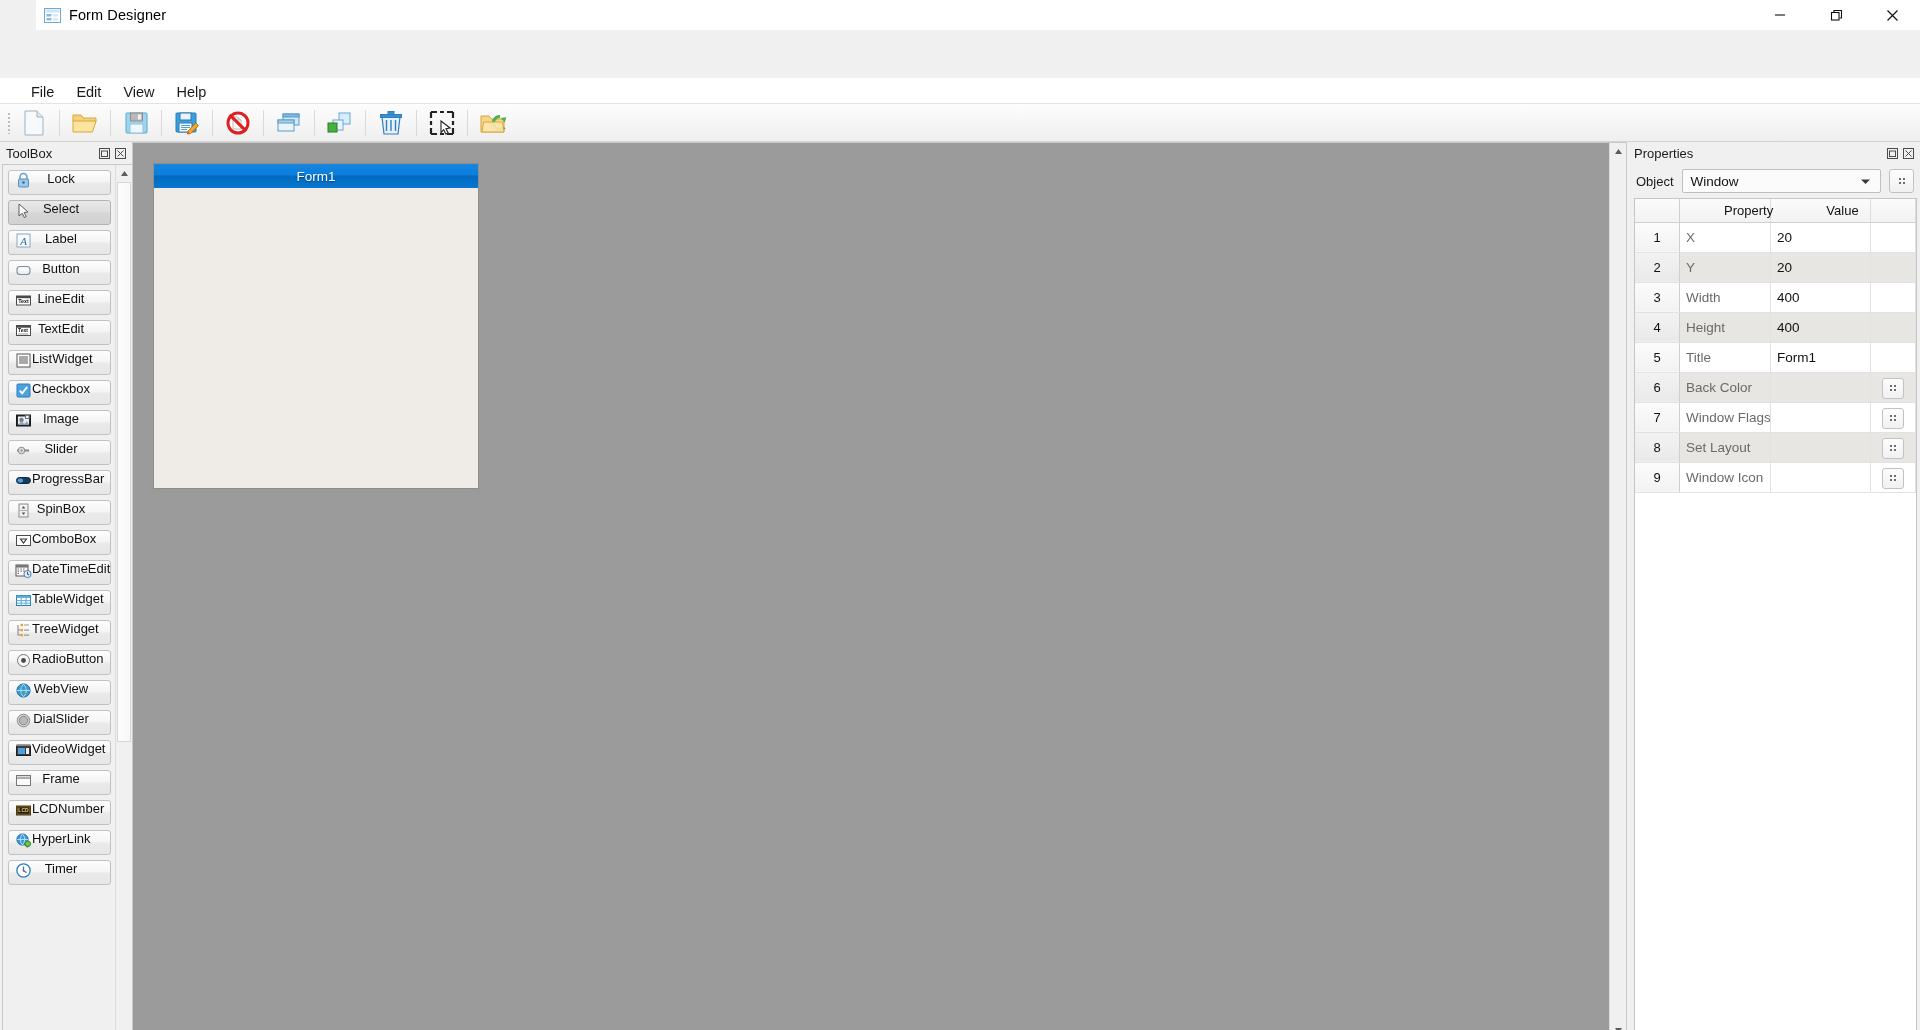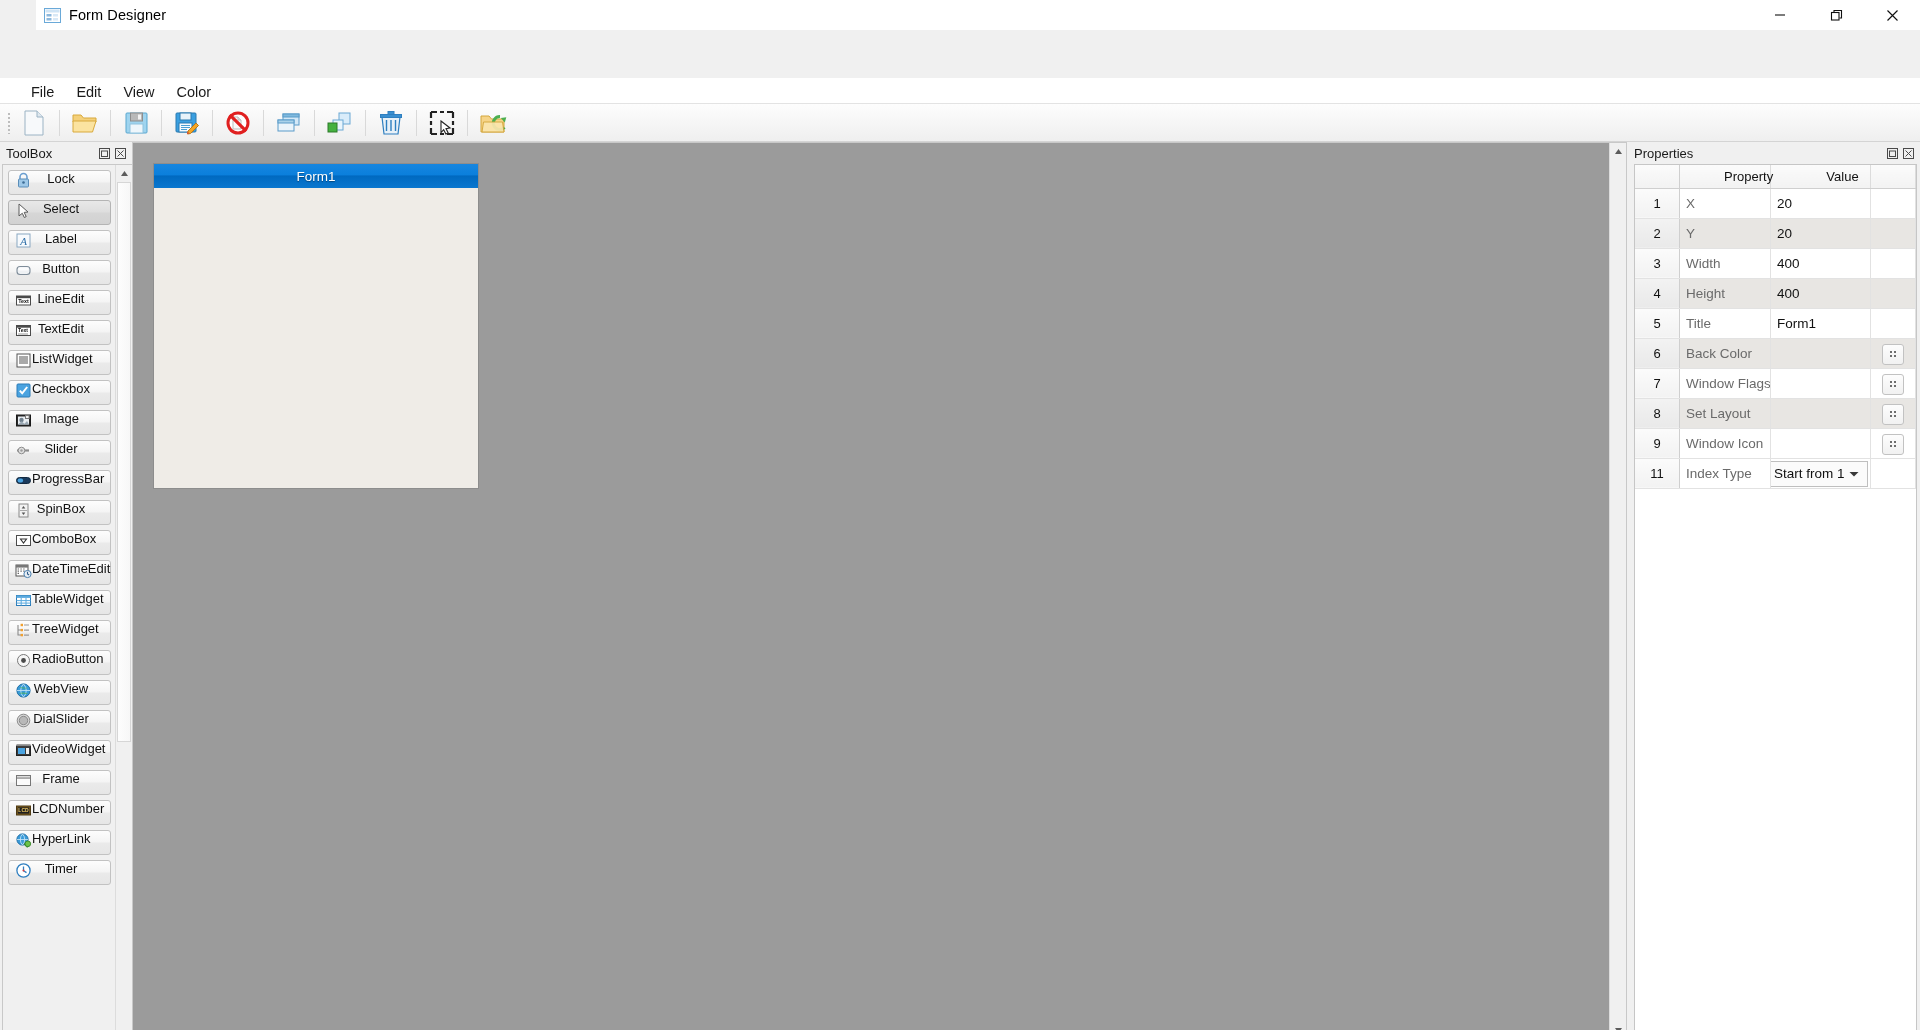--- a/index.html
+++ b/index.html
@@ -264,21 +264,21 @@
           <path d="M1.5 1.5 L11.5 11.5 M11.5 1.5 L1.5 11.5" stroke="#111" stroke-width="1.15" fill="none"></path>
         </svg>
     </div>
   </div>
 </div>
 
 <div class="menubar">
   <div class="menu-item">File</div>
   <div class="menu-item">Edit</div>
   <div class="menu-item">View</div>
-  <div class="menu-item">Color</div>
+  <div class="menu-item">Help</div>
 </div>
 
 <div class="toolbar">
   <div class="grip">
       <i></i>
     </div>
 
   <div class="tbtn">
     <svg width="26" height="28" viewBox="0 0 26 28">
       <path d="M4 2 h12 l6 6 v18 H4 Z" fill="#f7f9fb" stroke="#9bb3c4" stroke-width="1"></path>
@@ -709,20 +709,39 @@
         </span>
         <span class="dockbtn">
           <svg width="13" height="13" viewBox="0 0 13 13">
             <rect x="1.5" y="1.5" width="10" height="10" fill="none" stroke="#4a4a4a"></rect>
             <path d="M3.5 3.5 L9.5 9.5 M9.5 3.5 L3.5 9.5" stroke="#4a4a4a"></path>
           </svg>
         </span>
       </span>
     </div>
 
+    <div class="prop-object-row">
+      <span class="prop-object-label">Object</span>
+      <div class="combo">
+        <span>Window</span>
+        <span class="caret">
+          <svg width="11" height="7" viewBox="0 0 11 7">
+              <path d="M1 1.5 H10 L5.5 6 Z" fill="#3a3a3a"></path>
+            </svg>
+        </span>
+      </div>
+      <div class="dots-btn">
+        <span class="dots">
+            <span></span>
+            <span></span>
+            <span></span>
+            <span></span>
+          </span>
+      </div>
+    </div>
 
     <div class="prop-table-wrap">
       <table class="prop-table">
         <thead>
           <tr>
             <th style="width:22px; border-right:1px solid #cfcfcf;"></th>
             <th>Property</th>
             <th style="width:100px;">Value</th>
             <th style="width:30px;"></th>
           </tr>
@@ -807,35 +826,20 @@
               <td class="pbtn">
                    <span class="cellbtn">
                      <span class="dots">
                     <span></span>
                     <span></span>
                     <span></span>
                     <span></span>
                   </span>
                    </span></td>
             </tr>
-            <tr>
-              <td class="rownum">11</td>
-              <td class="pname">Index Type</td>
-              <td style="padding:0;">
-                   <div class="cellcombo">
-                     <span>Start from 1</span>
-                     <span class="caret">
-                       <svg width="10" height="6" viewBox="0 0 10 6">
-                      <path d="M.5 1 H9.5 L5 5.5 Z" fill="#3a3a3a"></path>
-                    </svg>
-                     </span>
-                   </div>
-              </td>
-              <td class="pbtn"></td>
-            </tr>
           </tbody>
       </table>
       <div class="prop-filler"></div>
       <div class="hscroll">
         <div class="hs-arrow">
           <svg width="7" height="9" viewBox="0 0 7 9">
               <path d="M6 1 V8 L1 4.5 Z" fill="#5c5c5c"></path>
             </svg>
         </div>
         <div class="hs-track">

